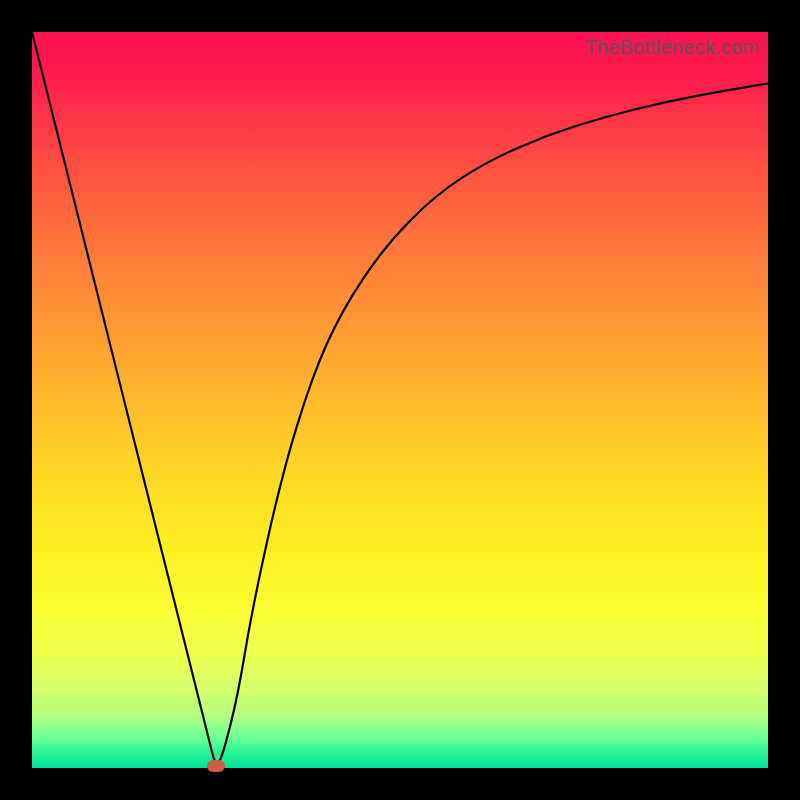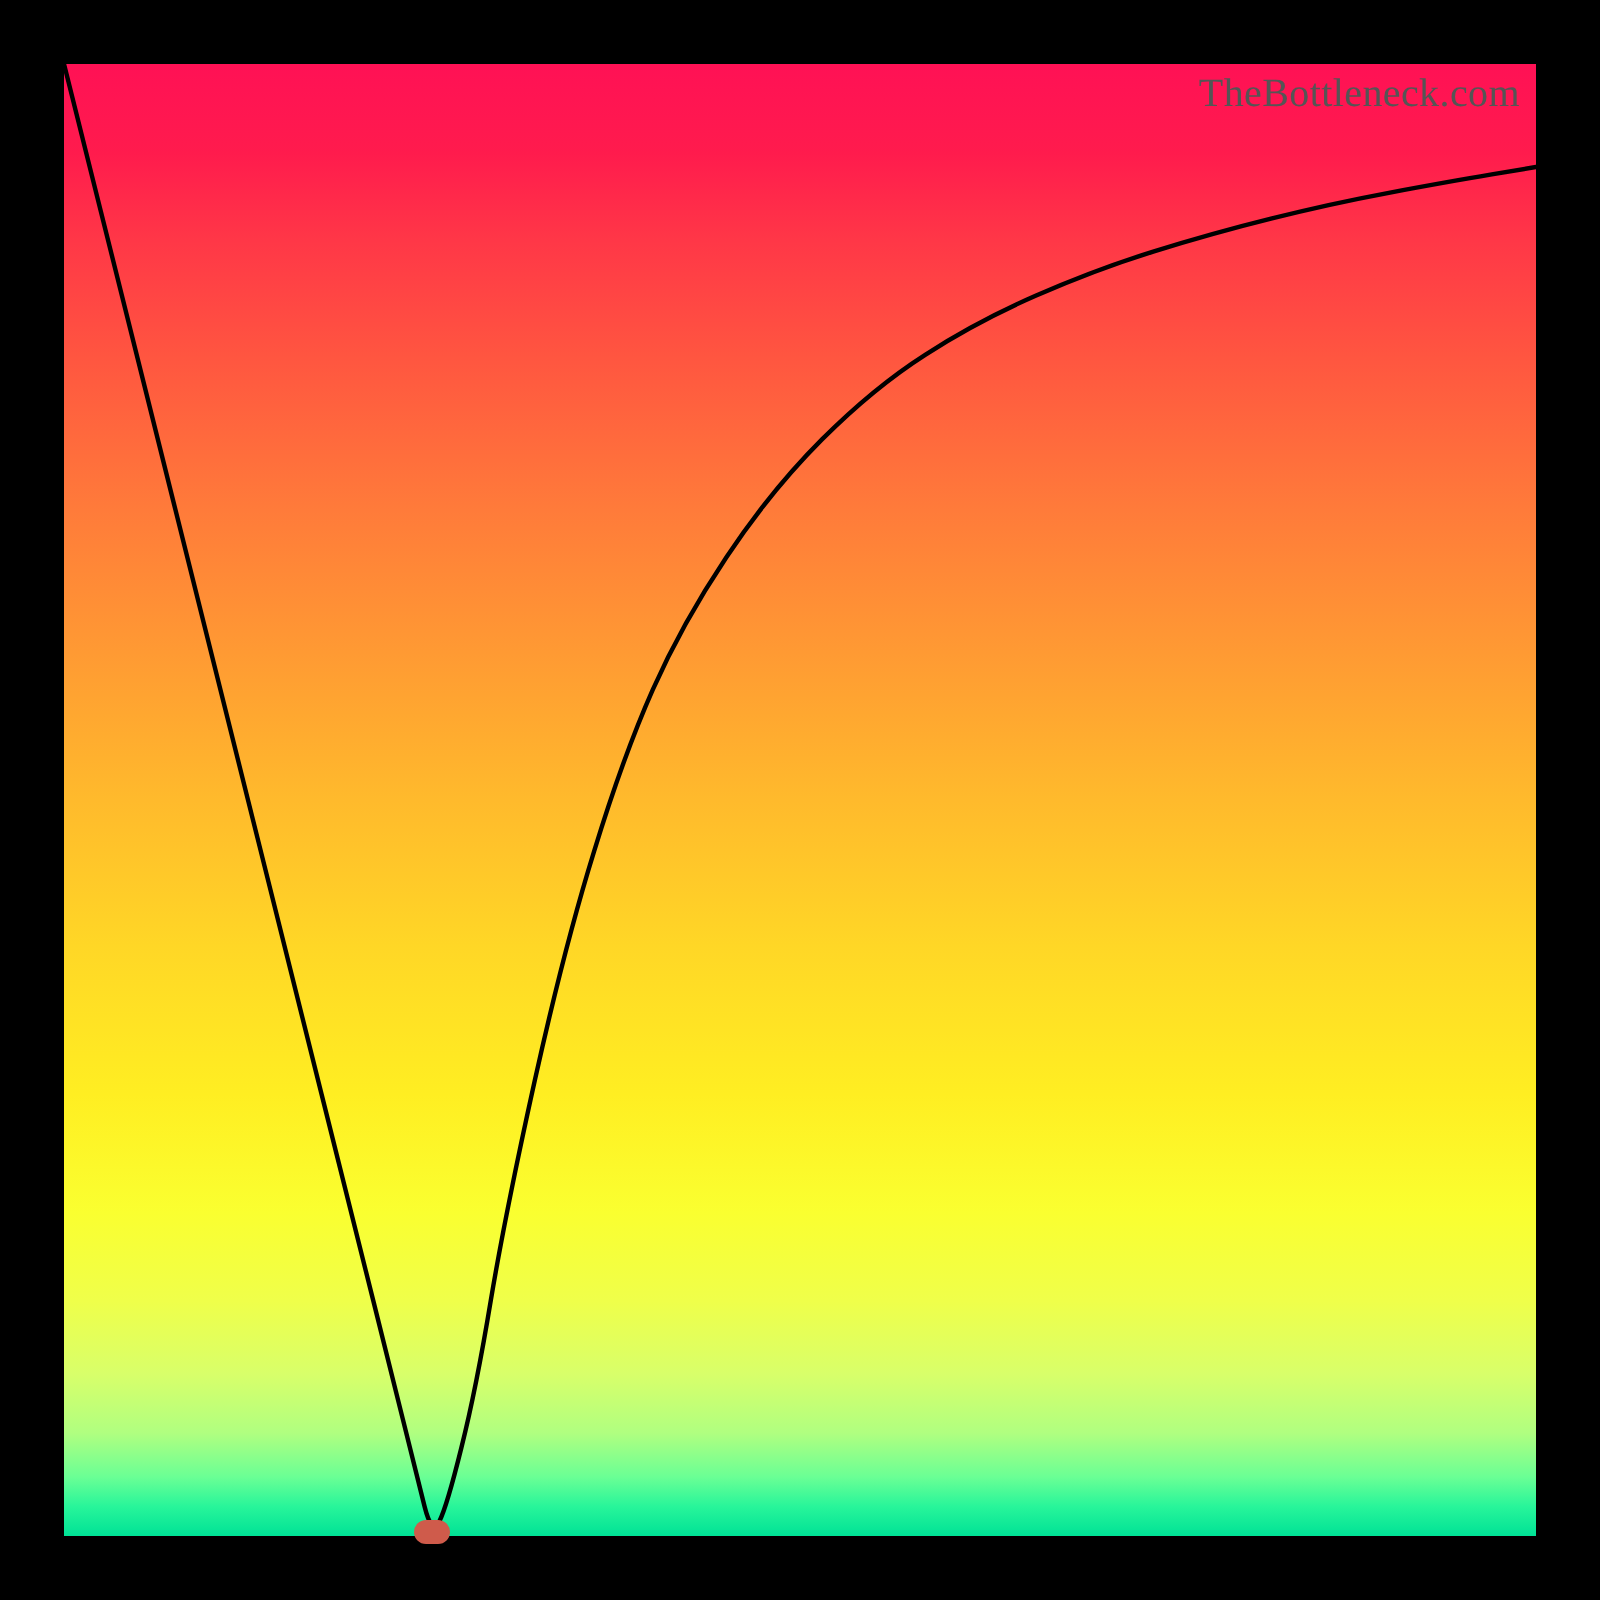--- a/index.html
+++ b/index.html
@@ -9,21 +9,20 @@
     height: 800px;
     background: #000;
     overflow: hidden;
     font-family: Arial, Helvetica, sans-serif;
   }
   .frame {
     position: relative;
     width: 800px;
     height: 628px;
     background: #000;
-    font-family: Liberation Serif, serif;
   }
   .plot-area {
     position: absolute;
     left: 32px;
     top: 32px;
     width: 736px;
     height: 736px;
     
     background: linear-gradient(to bottom,
       #ff1155 0%,

